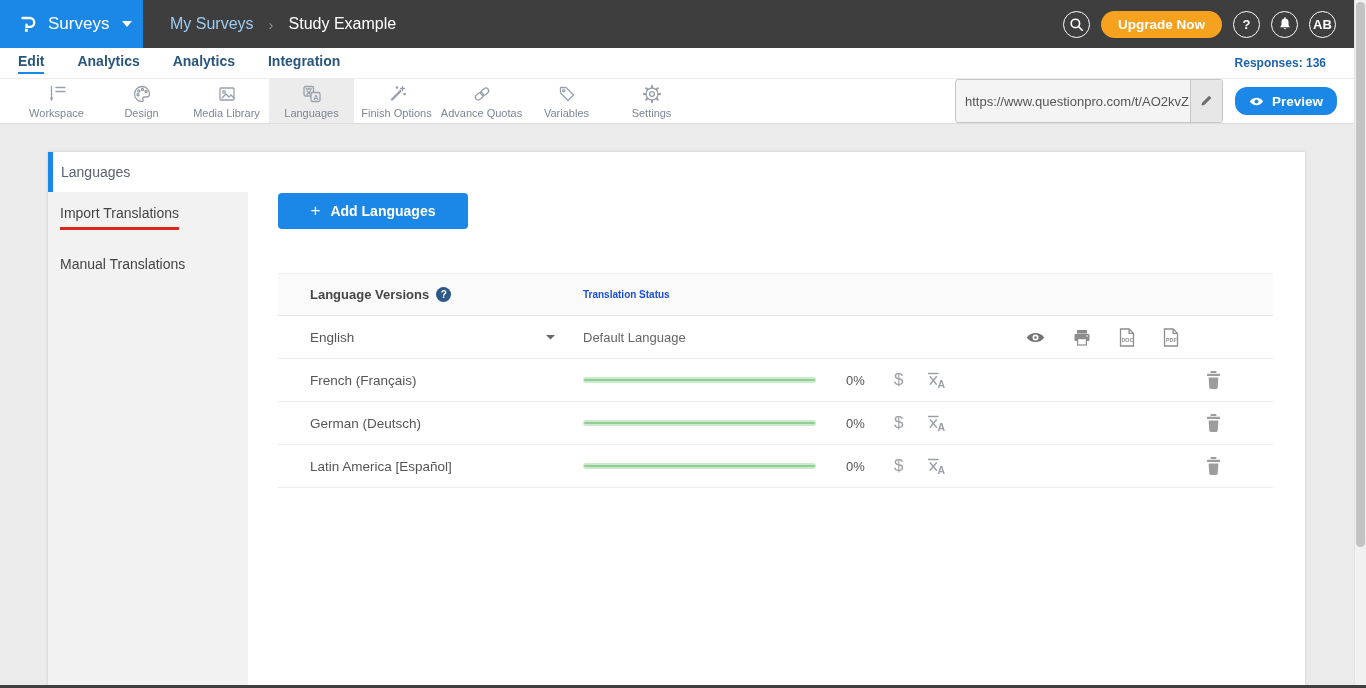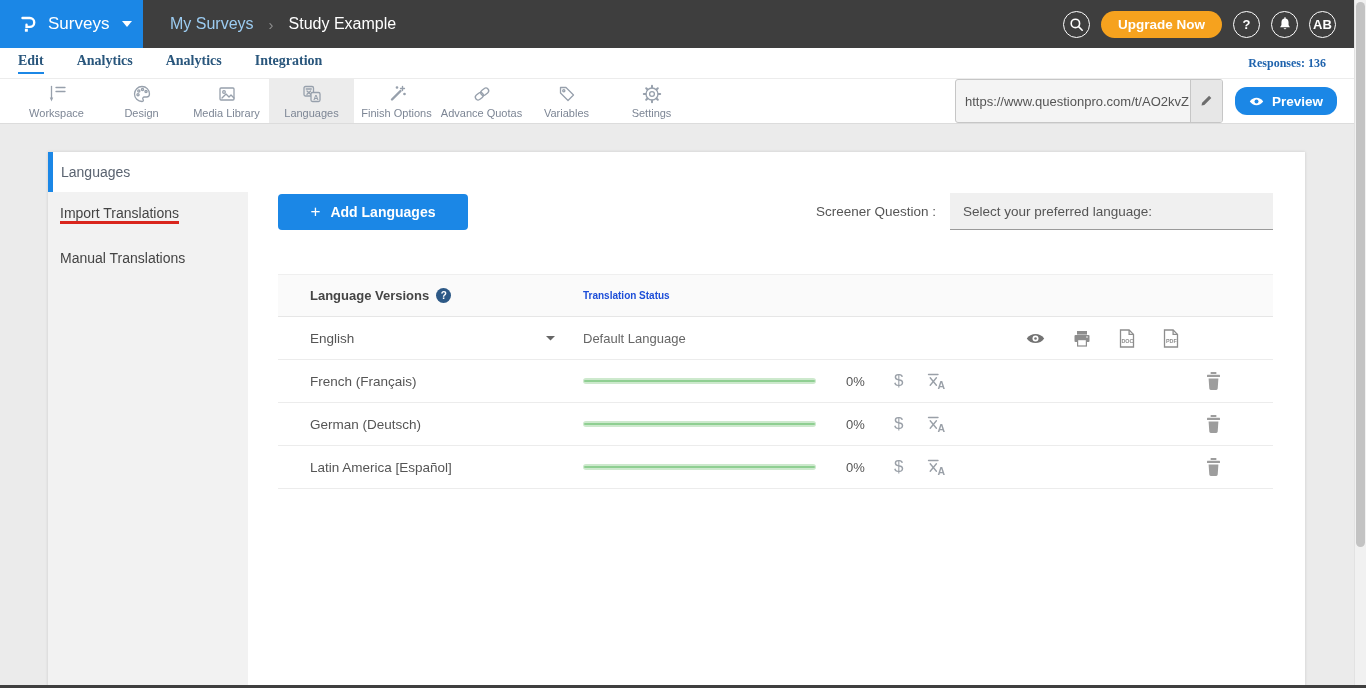--- a/index.html
+++ b/index.html
@@ -18,21 +18,21 @@
   .bc-parent { color:#9cccf1; cursor:pointer; }
   .bc-sep { color:#8f8f8f; font-size:15px; }
   .bc-current { color:#fff; }
   .topbar-right { margin-left:auto; display:flex; align-items:center; gap:11px; padding-right:30px; }
   .icon-circle { width:27px; height:27px; border:1.5px solid #fff; border-radius:50%;
                  display:flex; align-items:center; justify-content:center; color:#fff;
                  font-weight:bold; font-size:13px; cursor:pointer; background:transparent; flex-shrink:0; }
   .upgrade { height:27px; background:#f6a21e; color:#fff; border:none; border-radius:14px;
              font-weight:700; font-size:13.5px; padding:0 17px; font-family:inherit; cursor:pointer; }
   
-  .nav { height:30px; background:#fff; display:flex; align-items:center; padding:0 18px;font-family:Liberation Serif, serif; }
+  .nav { height:30px; background:#fff; display:flex; align-items:center; padding:0 18px; }
   .tab { font-size:14px; font-weight:700; color:#29567c; margin-right:33px; padding-bottom:3px;
          border-bottom:2px solid transparent; cursor:pointer; }
   .tab.active { border-bottom-color:#1b87e6; }
   .responses { margin-left:auto; color:#1f63ad; font-size:12px; font-weight:700; padding-right:22px; }
   
   .toolbar { height:46px; background:#fff; border-top:1px solid #ececec; border-bottom:1px solid #dcdcdc;
              display:flex; align-items:stretch; padding-left:14px; }
   .tool { width:85px; display:flex; flex-direction:column; align-items:center; justify-content:center;
           gap:2px; cursor:pointer; }
   .tool.active { background:#ececec; }
@@ -49,21 +49,21 @@
                  border-radius:12px; font-size:13.5px; font-weight:600; display:flex; align-items:center;
                  gap:8px; padding:0 14px; font-family:inherit; cursor:pointer; }
   
   .card { position:absolute; left:48px; top:152px; width:1257px; height:536px; background:#fff;
           box-shadow:0 0 3px rgba(0,0,0,.14); display:flex; }
   .card-sidebar { width:200px; flex-shrink:0; display:flex; flex-direction:column; }
   .sb-title { height:40px; background:#fff; border-left:5px solid #1b87e6; display:flex;
               align-items:center; padding-left:8px; font-size:14px; color:#5a6370; }
   .sb-items { background:#f2f2f2; flex:1; }
   .sb-item { padding:13px 12px; font-size:14px; color:#444; cursor:pointer; }
-  .sb-item .underlined { border-bottom:3px solid #d9251d; display:inline-block; }
+  .sb-item .underlined { border-bottom:3px solid #d9251d; padding-bottom:6px; display:inline-block; }
   .card-main { flex:1; padding:41px 32px 0 30px; }
   .main-top { display:flex; align-items:center; }
   .add-btn { width:190px; height:36px; background:#1b87e6; color:#fff; border:none; border-radius:4px;
              font-size:14px; font-weight:700; display:flex; align-items:center; justify-content:center;
              gap:10px; font-family:inherit; cursor:pointer; }
   .add-btn .plus { font-size:17px; font-weight:400; }
   .screener { margin-left:auto; display:flex; align-items:center; }
   .screener-label { font-size:13.5px; color:#555; margin-right:14px; }
   .screener-select { width:323px; height:37px; background:#f0f0f0; border:none;
                      border-bottom:1px solid #9a9a9a; display:flex; align-items:center;
@@ -288,26 +288,20 @@
       </div>
     </div>
   </aside>
 
   <div class="card-main">
     <div class="main-top">
       <button class="add-btn">
         <span class="plus">+</span>
         <span>Add Languages</span>
       </button>
-      <div class="screener">
-        <span class="screener-label">Screener Question :</span>
-        <div class="screener-select">
-          <span>Select your preferred language:</span>
-        </div>
-      </div>
     </div>
 
     <div class="table">
       <div class="thead">
         <div class="th-lang">
           <span>Language Versions</span>
           <span class="help-badge">?</span>
         </div>
         <div class="th-status">
           <span>Translation Status</span>

